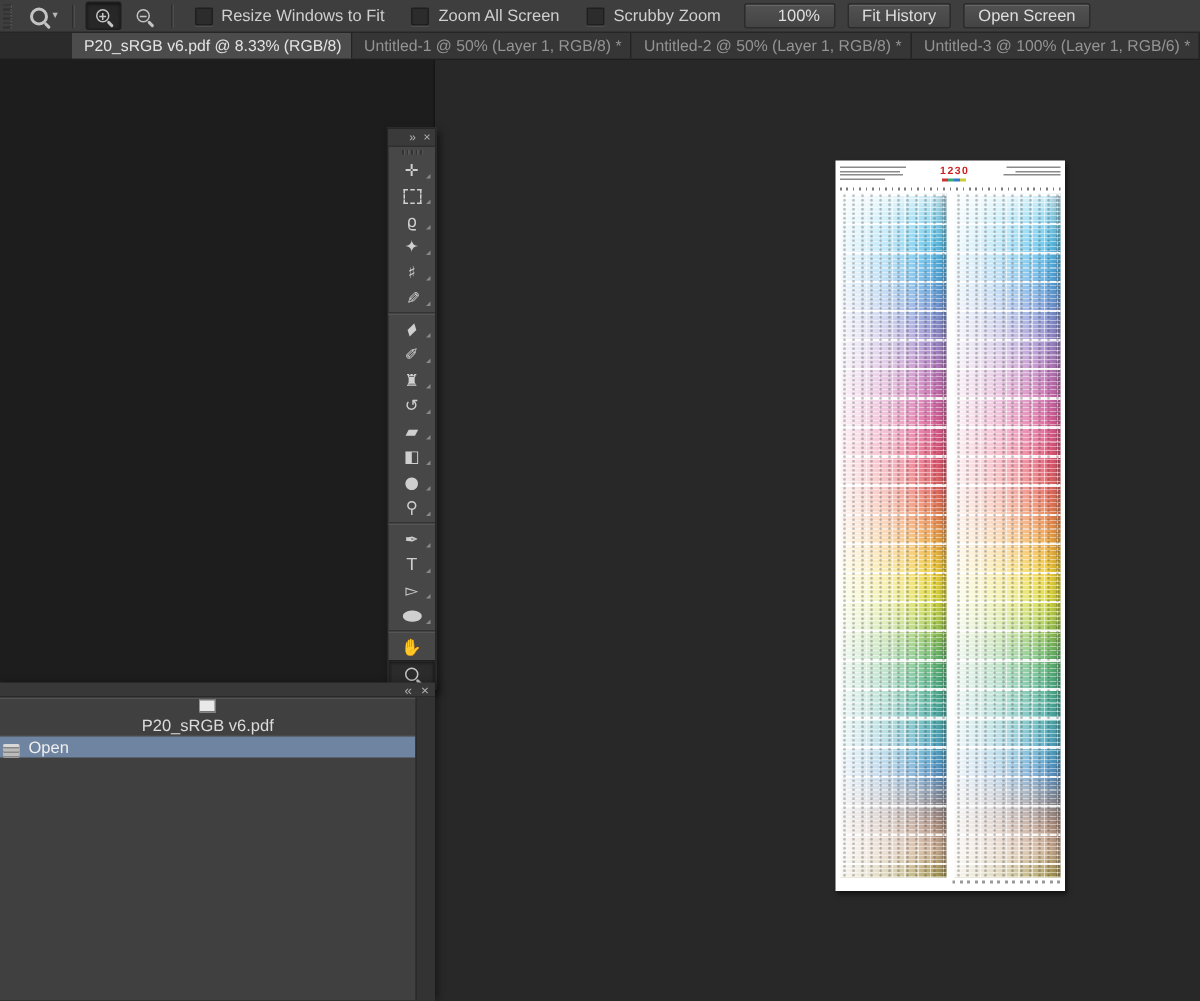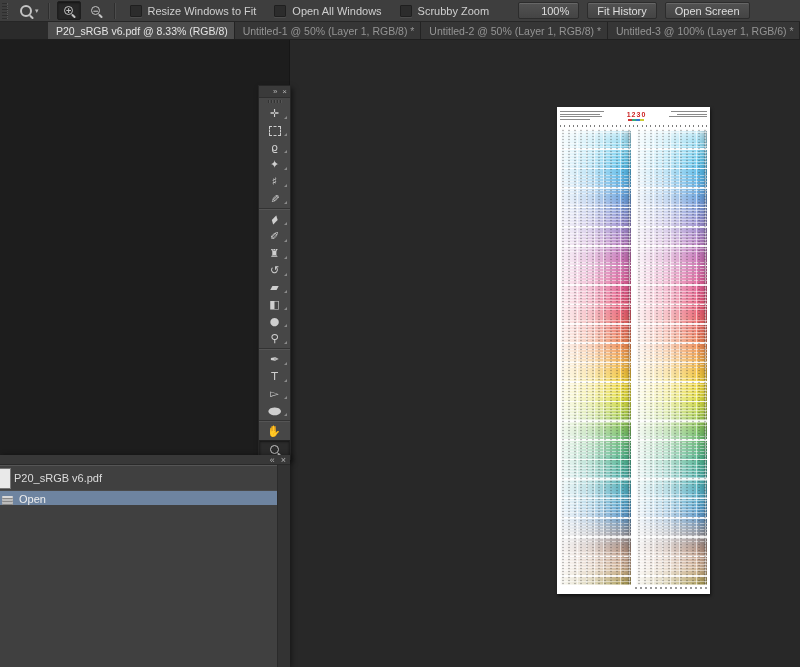--- a/index.html
+++ b/index.html
@@ -88,21 +88,21 @@
   .hp-header .hicon{font-size:9px;color:#b0b0b0;line-height:0;}
   .hp-tabs{height:16px;background:#303030;display:flex;align-items:stretch;position:relative;}
   .hp-tab{display:flex;align-items:center;padding:0 10px;font-size:10.5px;color:#9a9a9a;
     background:#383838;border-right:1px solid #262626;}
   .hp-tab.active{background:#444;color:#e8e8e8;}
   .hp-menu{margin-left:auto;display:flex;align-items:center;gap:2px;padding-right:5px;
     color:#aaa;font-size:9px;}
   .hp-body{flex:1;display:flex;background:#404040;overflow:hidden;}
   .hp-content{flex:1;border-top:1px solid #555;}
   .hp-gutter{width:12px;background:#333;border-left:1px solid #2a2a2a;}
-  .hist-snapshot{height:24px;display:flex;align-items:center;gap:3px;border-bottom:1px solid #4a4a4a;}
+  .hist-snapshot{height:24px;display:flex;align-items:center;gap:3px;border-bottom:1px solid #4a4a4a;flex-direction:column;}
   .hist-snapshot .thumb{width:10px;height:19px;background:#e9e9e9;border:1px solid #777;
     border-left:none;}
   .hist-snapshot .lbl{font-size:11px;color:#dcdcdc;}
   .hist-row{height:14px;display:flex;align-items:flex-end;gap:6px;font-size:11px;color:#eee;}
   .hist-row.selected{background:#6e84a0;}
   .hist-row .ricon{width:11px;height:9px;margin-left:2px;background:#d8d8d8;border-radius:1px;
     box-shadow:inset 0 -1px 0 #888,inset 0 -3px 0 #bbb,inset 0 -4px 0 #888,inset 0 -6px 0 #bbb,inset 0 -7px 0 #888;}
 </style>
 </head>
 <body>
@@ -125,28 +125,28 @@
       </span>
   </div>
   <div class="ob-sep"></div>
   <div id="ob-checks" style="display:flex;align-items:center;">
       <div class="ob-check">
         <span class="box"></span>
         <span class="lbl">Resize Windows to Fit</span>
       </div>
       <div class="ob-check">
         <span class="box"></span>
-        <span class="lbl">Open All Windows</span>
+        <span class="lbl">Zoom All Screen</span>
       </div>
       <div class="ob-check">
         <span class="box"></span>
         <span class="lbl">Scrubby Zoom</span>
       </div>
     </div>
-  <button class="ob-btn" style="margin-left:20px;padding-left:22px;">100%</button>
+  <button class="ob-btn" style="margin-left:6px;padding-left:22px;">100%</button>
   <button class="ob-btn">Fit History</button>
   <button class="ob-btn">Open Screen</button>
 </div>
 
 <div class="tab-bar" id="tab-bar">
     <div class="doc-tab active">
       <span>P20_sRGB v6.pdf @ 8.33% (RGB/8)</span>
       <span class="close">×</span>
     </div>
     <div class="doc-tab">

